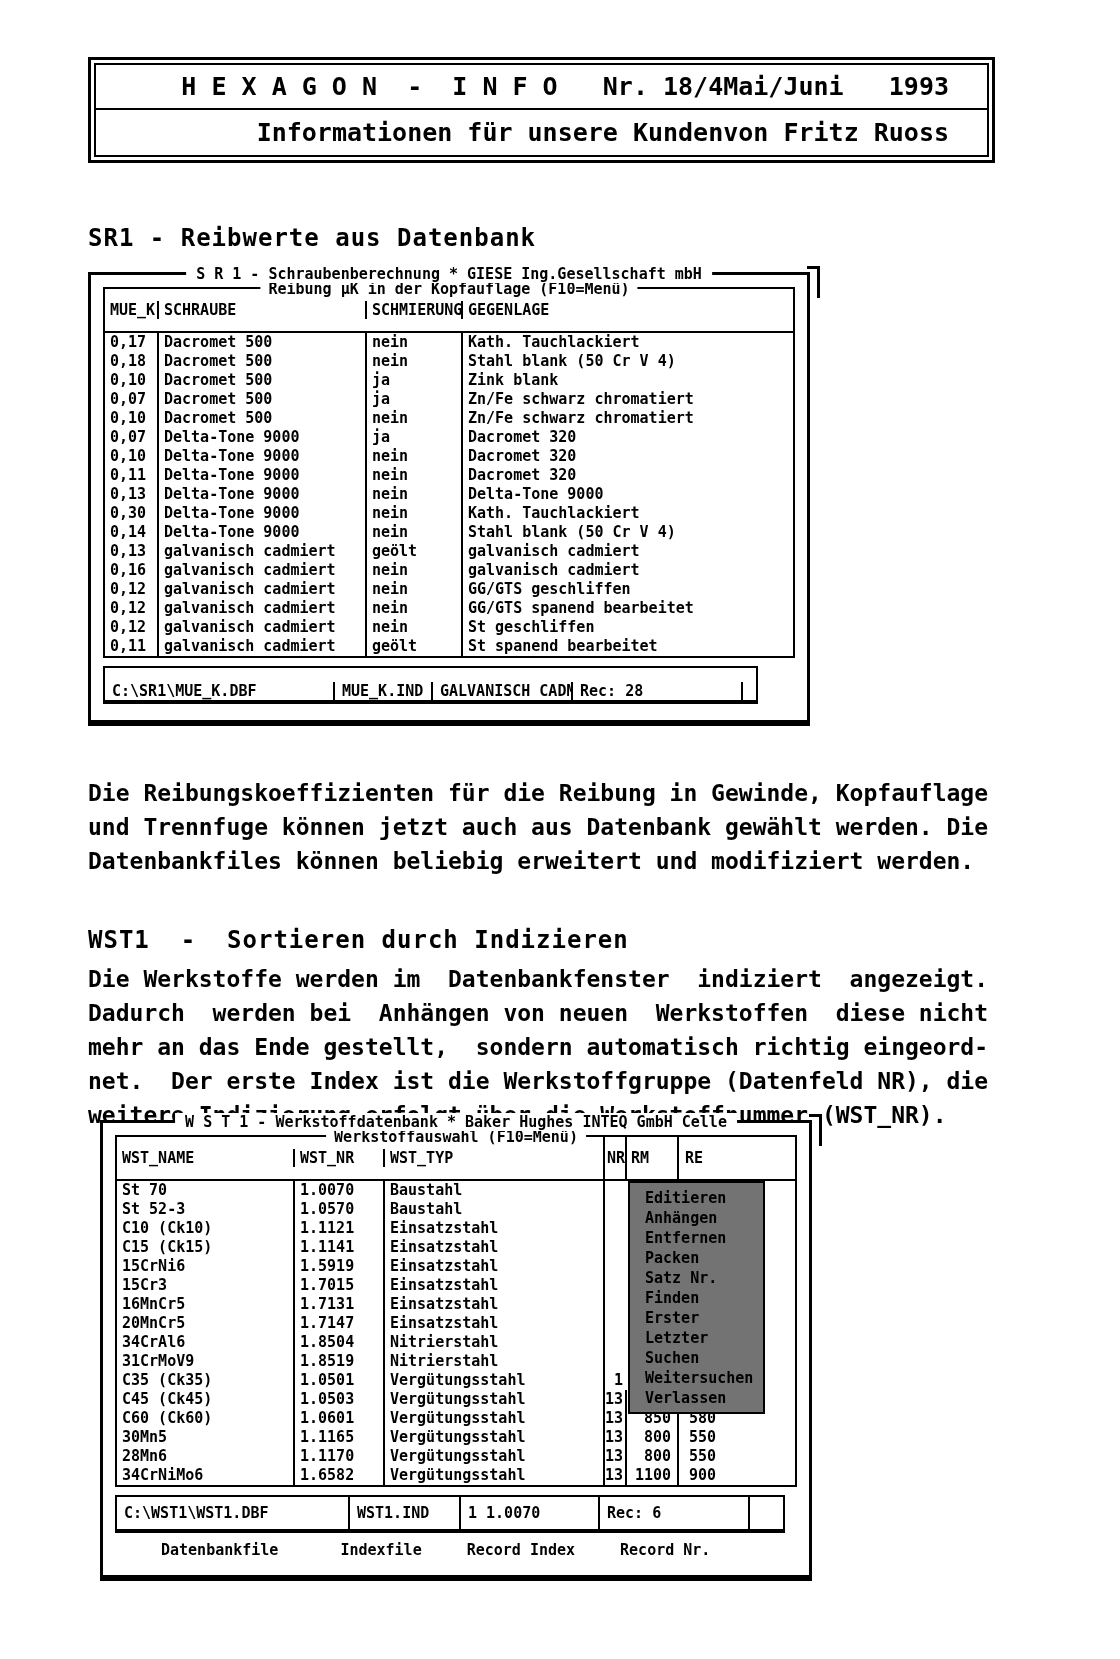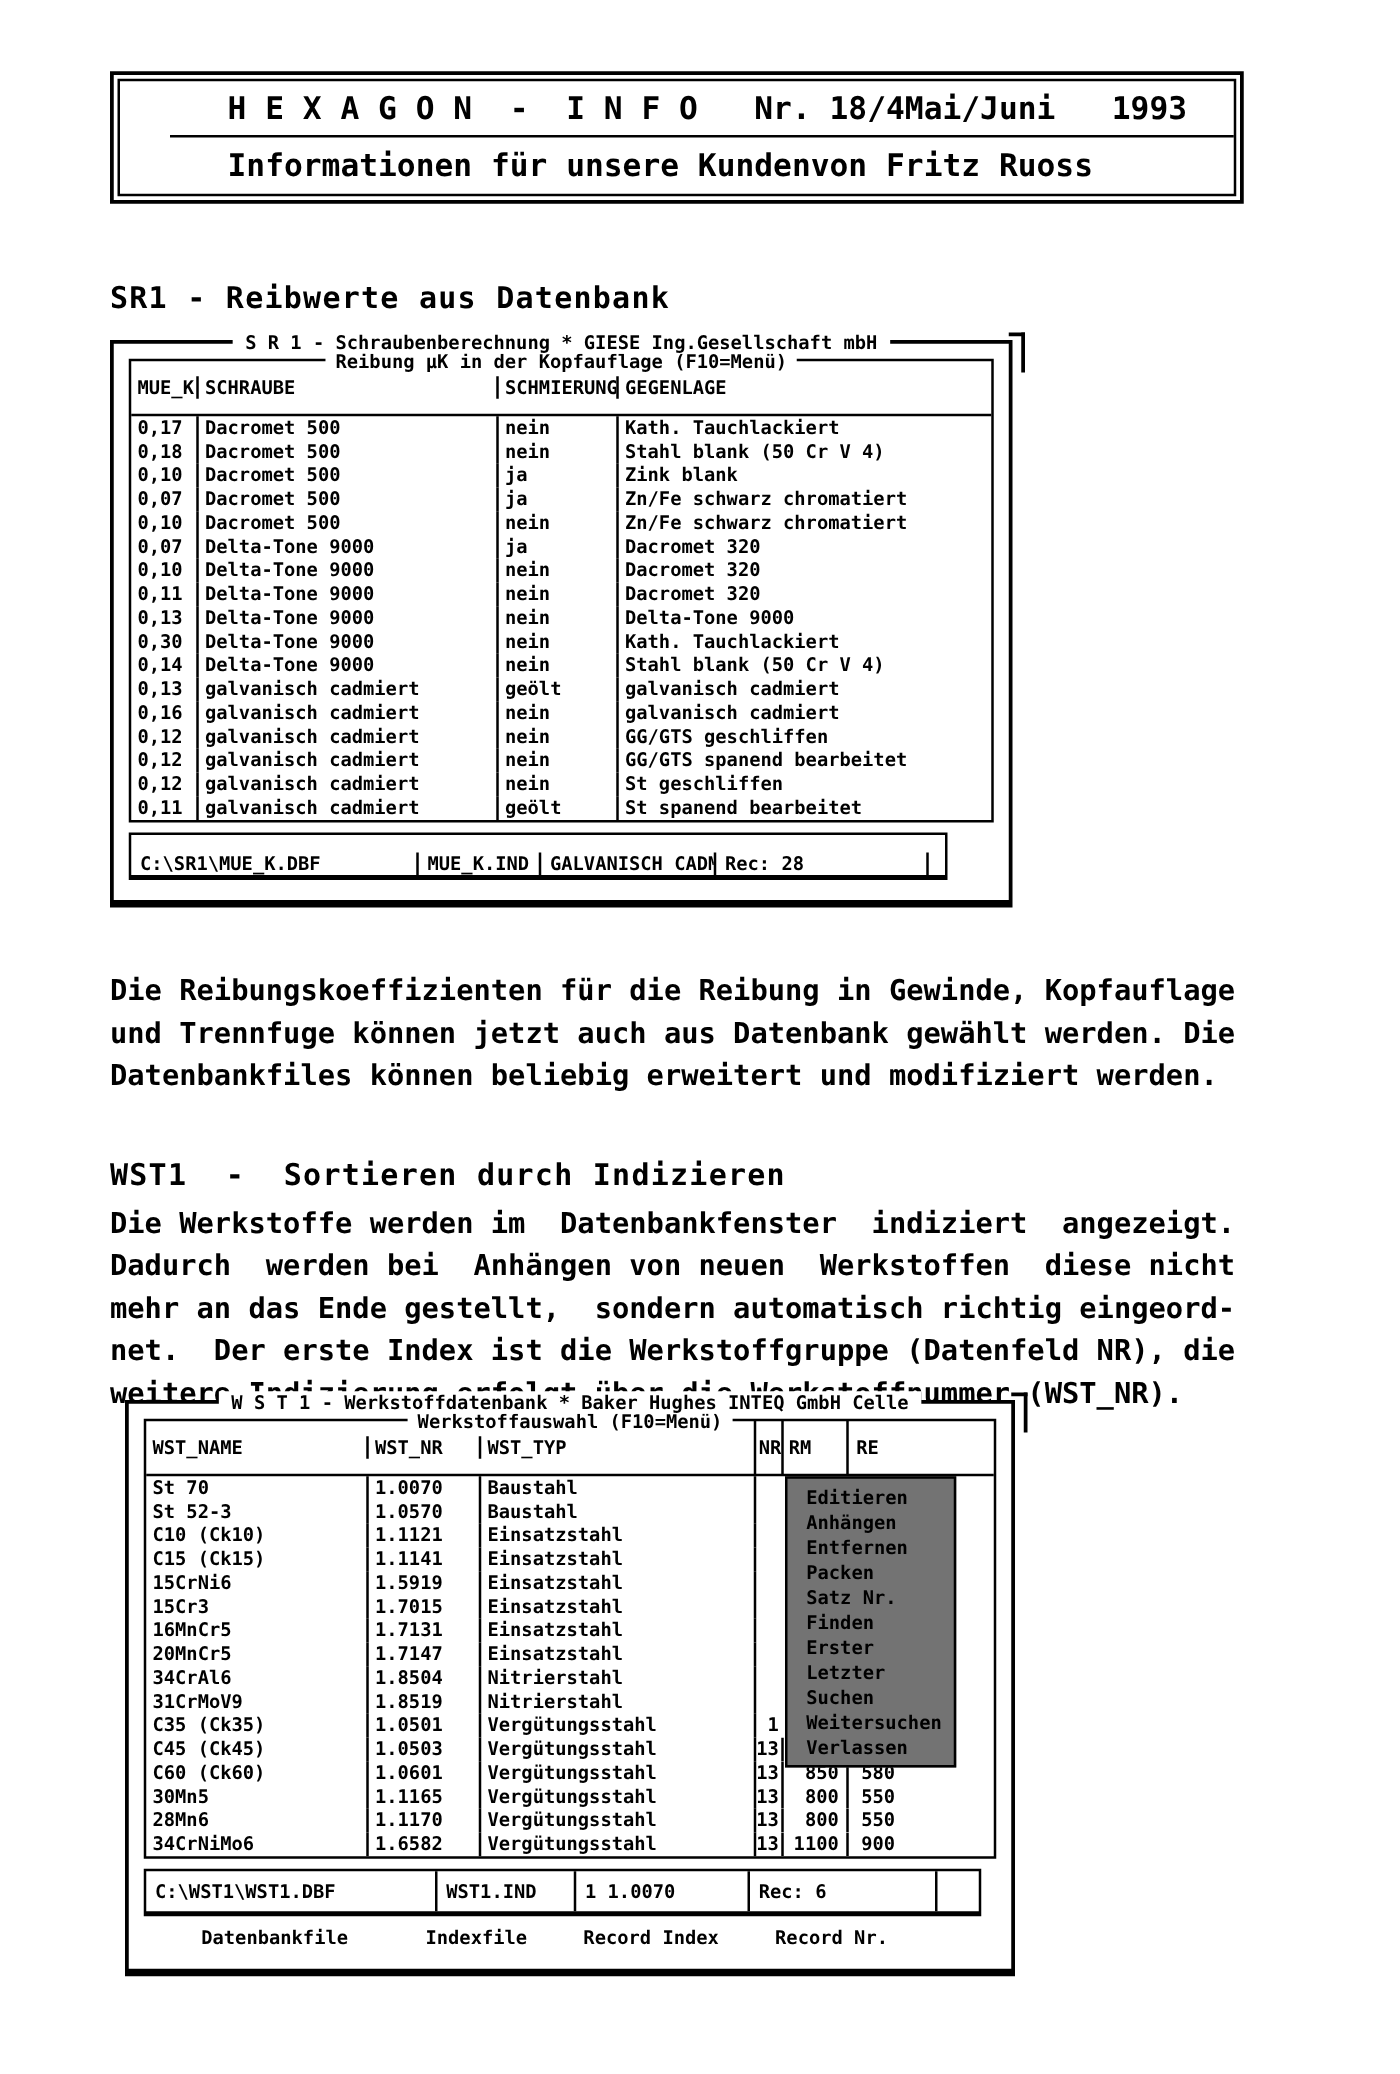--- a/index.html
+++ b/index.html
@@ -7,21 +7,21 @@
   .page {
     position:relative; width:1120px; height:1659px; margin:0 auto;
     background:#ffffff; color:#000;
     font-family:"DejaVu Sans Mono", "Liberation Mono", monospace;
     overflow:hidden;
   }
 
   
   .masthead { position:absolute; left:88px; top:57px; width:907px; border:3px solid #000; padding:3px; background:#fff; }
   .masthead-inner { border:2px solid #000; }
-  .mast-row { display:flex; justify-content:flex-start; align-items:center; height:45px; padding:0 38px 0 46px; font-size:25px; font-weight:bold; white-space:pre;margin-left:40px; }
+  .mast-row { display:flex; justify-content:flex-end; align-items:center; height:45px; padding:0 38px 0 46px; font-size:25px; font-weight:bold; white-space:pre; }
   .mast-row.top { border-bottom:2px solid #000; }
 
   
   .sec-heading { position:absolute; margin:0; font-size:24px; font-weight:bold; letter-spacing:1px; white-space:pre; }
   #hSr1  { left:88px; top:224px; }
   #hWst1 { left:88px; top:926px; }
   .para { position:absolute; margin:0; font-size:23px; font-weight:bold; line-height:34px; white-space:pre-wrap; width:960px; }
   #paraSr1  { left:88px; top:776px; }
   #paraWst1 { left:88px; top:962px; }
 
@@ -37,21 +37,21 @@
   .inner-title { position:absolute; top:-9px; left:50%; transform:translateX(-50%); background:#fff; padding:0 8px; white-space:nowrap; z-index:2; }
 
   .tbl { width:100%; }
   .thead { display:flex; height:44px; border-bottom:2px solid #000; align-items:center; }
   .trow  { display:flex; height:19px; line-height:19px; }
   .cell  { padding-left:5px; white-space:pre; overflow:hidden; display:flex; align-items:center; }
   .cell + .cell { border-left:2px solid #000; }
 
   
   .sr1 .c0 { width:52px; }
-  .sr1 .c1 { width:240px; }
+  .sr1 .c1 { width:208px; }
   .sr1 .c2 { width:96px; }
   .sr1 .c3 { flex:1; }
 
   
   .wst1 .c0 { width:176px; }
   .wst1 .c1 { width:90px; }
   .wst1 .c2 { width:220px; }
   .wst1 .cstats { flex:1; padding-left:0; }
   .cstats { display:flex; align-items:stretch; }
   .cstats .st { display:block; line-height:inherit; white-space:pre; }

